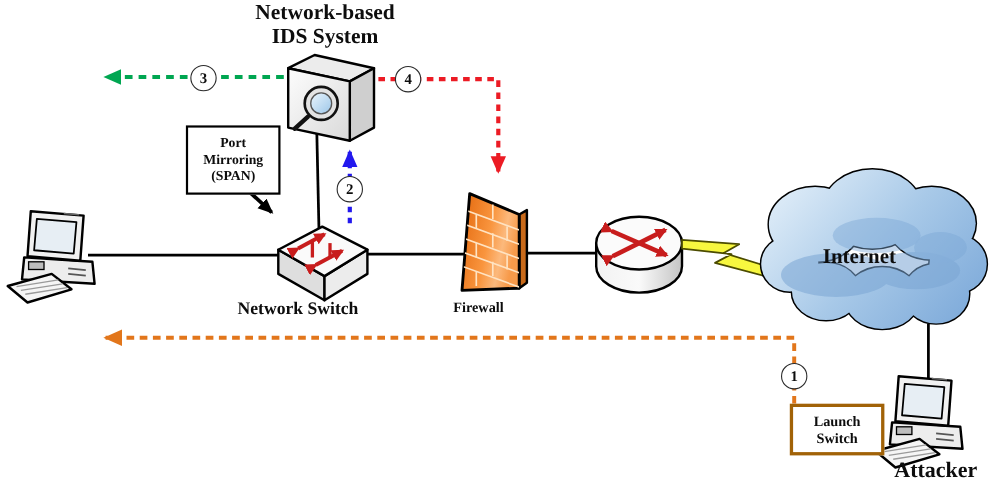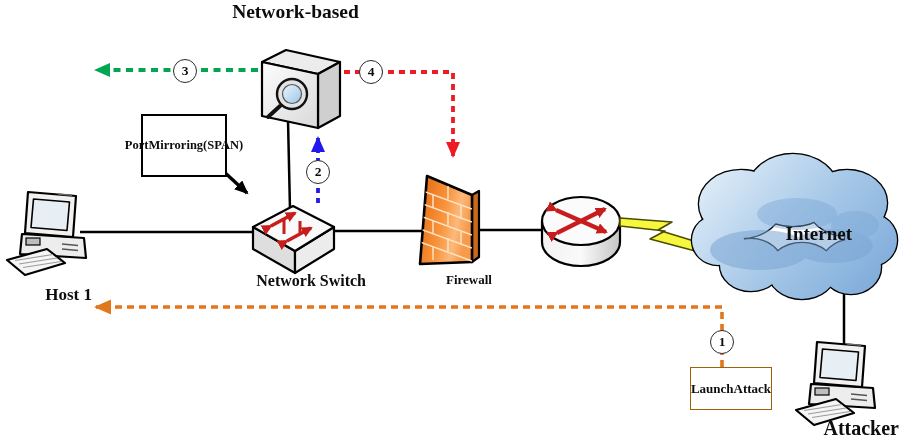--- a/index.html
+++ b/index.html
@@ -2,38 +2,39 @@
 <html><head>
 <meta charset="utf-8">
 <style>
   html,body{margin:0;padding:0;background:#fff;}
   .canvas{
     position:relative;width:900px;height:438px;background:#ffffff;
     font-family:Liberation Serif, serif;overflow:hidden;
   }
   .canvas svg{position:absolute;left:0;top:0;}
   .label{
-    position:absolute;font-weight:bold;color:#0d0d0d;text-align:right;
+    position:absolute;font-weight:bold;color:#0d0d0d;text-align:left;
     white-space:nowrap;line-height:1.15;
   }
   .title{
     position:absolute;left:193px;top:1px;width:205px;text-align:center;
     font-weight:bold;font-size:19.5px;line-height:22px;color:#0d0d0d;
   }
   .callout{
-    position:absolute;background:#ffffff;display:flex;flex-direction:row;
+    position:absolute;background:#ffffff;display:flex;flex-direction:column;
     align-items:center;justify-content:center;font-weight:bold;color:#0d0d0d;
     text-align:center;
+    margin-left:28px;
   }
   .callout.black{
     left:141px;top:114px;width:82px;height:59px;border:2px solid #000;
     font-size:12.5px;line-height:15px;
   }
   .callout.orange{
-    left:690px;top:367px;width:80px;height:41px;border:1px solid #a16207;
+    left:690px;top:367px;width:80px;height:41px;border:3px solid #a16207;
     font-size:13px;line-height:16px;
   }
   .step{
     position:absolute;width:22px;height:22px;border-radius:50%;
     border:1.7px solid #2b2b2b;background:#fff;display:flex;align-items:center;
     justify-content:center;font-weight:bold;font-size:13.5px;color:#0d0d0d;
   }
 </style>
 </head>
 <body>
@@ -200,42 +201,42 @@
   <line x1="222" y1="170" x2="247" y2="193" stroke="#000" stroke-width="3.4" marker-end="url(#mBlack)"></line>
 
   <path d="M 722 367 V 307 H 96" fill="none" stroke="#e2761b" stroke-width="3.6" stroke-dasharray="7 5" marker-end="url(#mOrange)"></path>
   <path d="M 318 203 V 138" fill="none" stroke="#2218ee" stroke-width="3.8" stroke-dasharray="5 5" marker-end="url(#mBlue)"></path>
   <path d="M 258 70 H 96" fill="none" stroke="#00a651" stroke-width="3.8" stroke-dasharray="7 5.5" marker-end="url(#mGreen)"></path>
   <path d="M 344 72 H 453 V 156" fill="none" stroke="#ec1b24" stroke-width="3.8" stroke-dasharray="6 5" marker-end="url(#mRed)"></path>
 </svg>
 
 <div class="title">
   <div>Network-based</div>
-</div>
-
-<div class="label" style="left:8px;top:285px;width:84px;font-size:17px">Host 1</div>
+  <div>IDS System</div>
+</div>
+
 
 <div class="label" style="left:216px;top:272px;width:150px;font-size:16px">Network Switch</div>
 
 <div class="label" style="left:412px;top:273px;width:80px;font-size:13px">Firewall</div>
 
 
 <div class="label" style="left:748px;top:223px;width:104px;font-size:19px">Internet</div>
 
 <div class="label" style="left:813px;top:417px;width:86px;font-size:20px">Attacker</div>
 
 <div class="callout black">
   <div>Port</div>
   <div>Mirroring</div>
   <div>(SPAN)</div>
 </div>
 
 <div class="callout orange">
   <div>Launch</div>
-  <div>Attack</div>
+  <div>Switch</div>
 </div>
 
 <div class="step" style="left:710px;top:330px">1</div>
 <div class="step" style="left:306px;top:160px">2</div>
 <div class="step" style="left:173px;top:59px">3</div>
 <div class="step" style="left:359px;top:60px">4</div>
 
 </div>
 
 </body></html>

